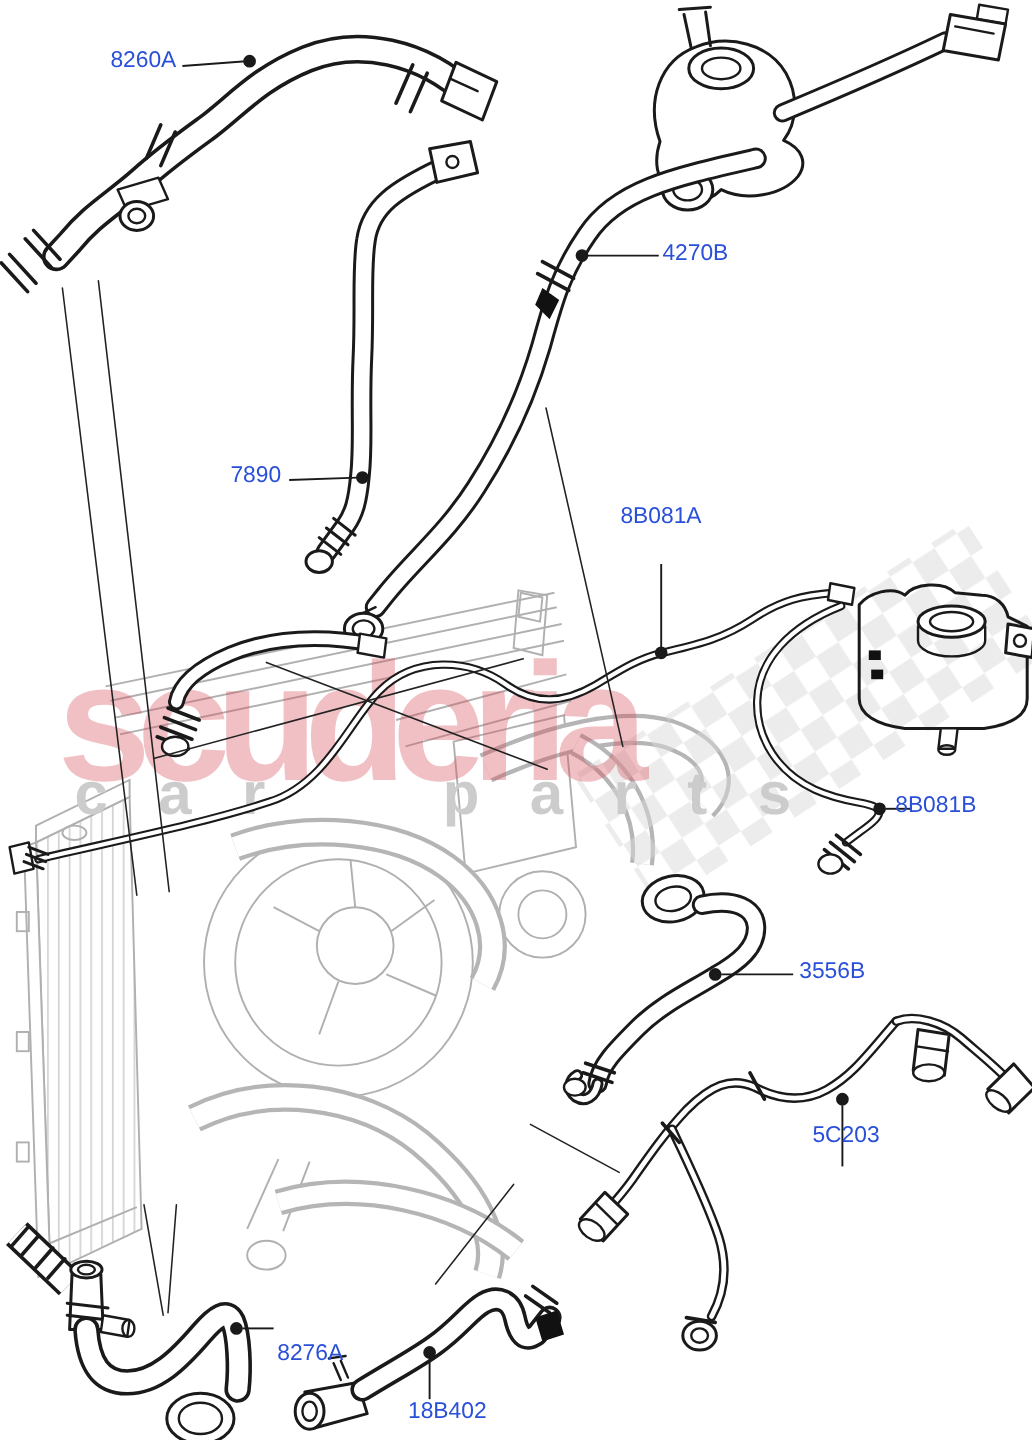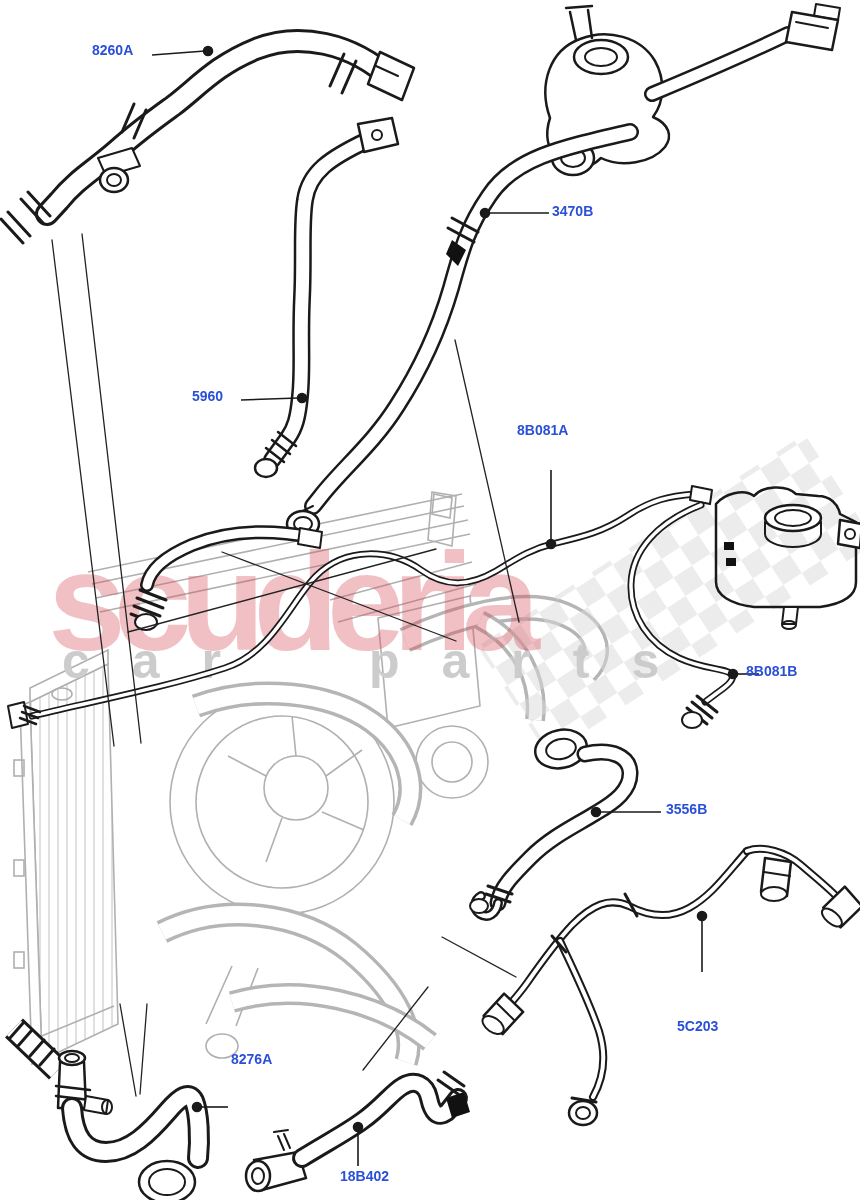--- a/index.html
+++ b/index.html
@@ -1,20 +1,20 @@
 <!DOCTYPE html>
 <html style="--label-color: #2a4fd8;"><head>
 <meta charset="utf-8">
 <style>
   html,body{margin:0;padding:0;background:#fff;}
   #stage{position:relative;width:860px;height:1200px;background:#fff;overflow:hidden;
          font-family:"Liberation Sans",sans-serif;}
   #art{position:absolute;left:0;top:0;}
-  .part-label{position:absolute;font-size:14px;line-height:21px;
-              color:var(--label-color,#2a4fd8);white-space:nowrap;cursor:pointer;font-weight:bold;}
+  .part-label{position:absolute;font-size:19px;line-height:21px;
+              color:var(--label-color,#2a4fd8);white-space:nowrap;cursor:pointer;}
   .bk{stroke:#1a1a1a;fill:none;}
   .wt{stroke:#ffffff;fill:none;}
   .gy{stroke:#b0b0b0;fill:none;}
   .wm-brand{font-family:"Liberation Sans",sans-serif;font-weight:bold;
             font-size:140px;letter-spacing:-12px;fill:#d94f5c;fill-opacity:0.36;}
   .wm-sub{font-family:"Liberation Sans",sans-serif;font-weight:bold;
           font-size:50px;letter-spacing:42px;word-spacing:50px;fill:#cccccc;}
 </style>
 </head>
 <body>
@@ -256,22 +256,22 @@
     <path d="M702 972 L702 921"></path>
         <circle cx="702" cy="916" r="4.5"></circle>
     <path d="M228 1107 L202 1107"></path>
         <circle cx="197" cy="1107" r="4.5"></circle>
     <path d="M358 1166 L358 1131"></path>
         <circle cx="358" cy="1127" r="4.5"></circle>
   </g>
 </svg>
 
 <div class="part-label" style="left:92px;top:40px">8260A</div>
-<div class="part-label" style="left:552px;top:201px">3470B</div>
-<div class="part-label" style="left:192px;top:386px">5960</div>
+<div class="part-label" style="left:552px;top:201px">4270B</div>
+<div class="part-label" style="left:192px;top:386px">7890</div>
 <div class="part-label" style="left:517px;top:420px">8B081A</div>
 <div class="part-label" style="left:746px;top:661px">8B081B</div>
 <div class="part-label" style="left:666px;top:799px">3556B</div>
-<div class="part-label" style="left:677px;top:1016px">5C203</div>
-<div class="part-label" style="left:231px;top:1049px">8276A</div>
+<div class="part-label" style="left:677px;top:936px">5C203</div>
+<div class="part-label" style="left:231px;top:1117px">8276A</div>
 <div class="part-label" style="left:340px;top:1166px">18B402</div>
 
 </div>
 
 </body></html>

